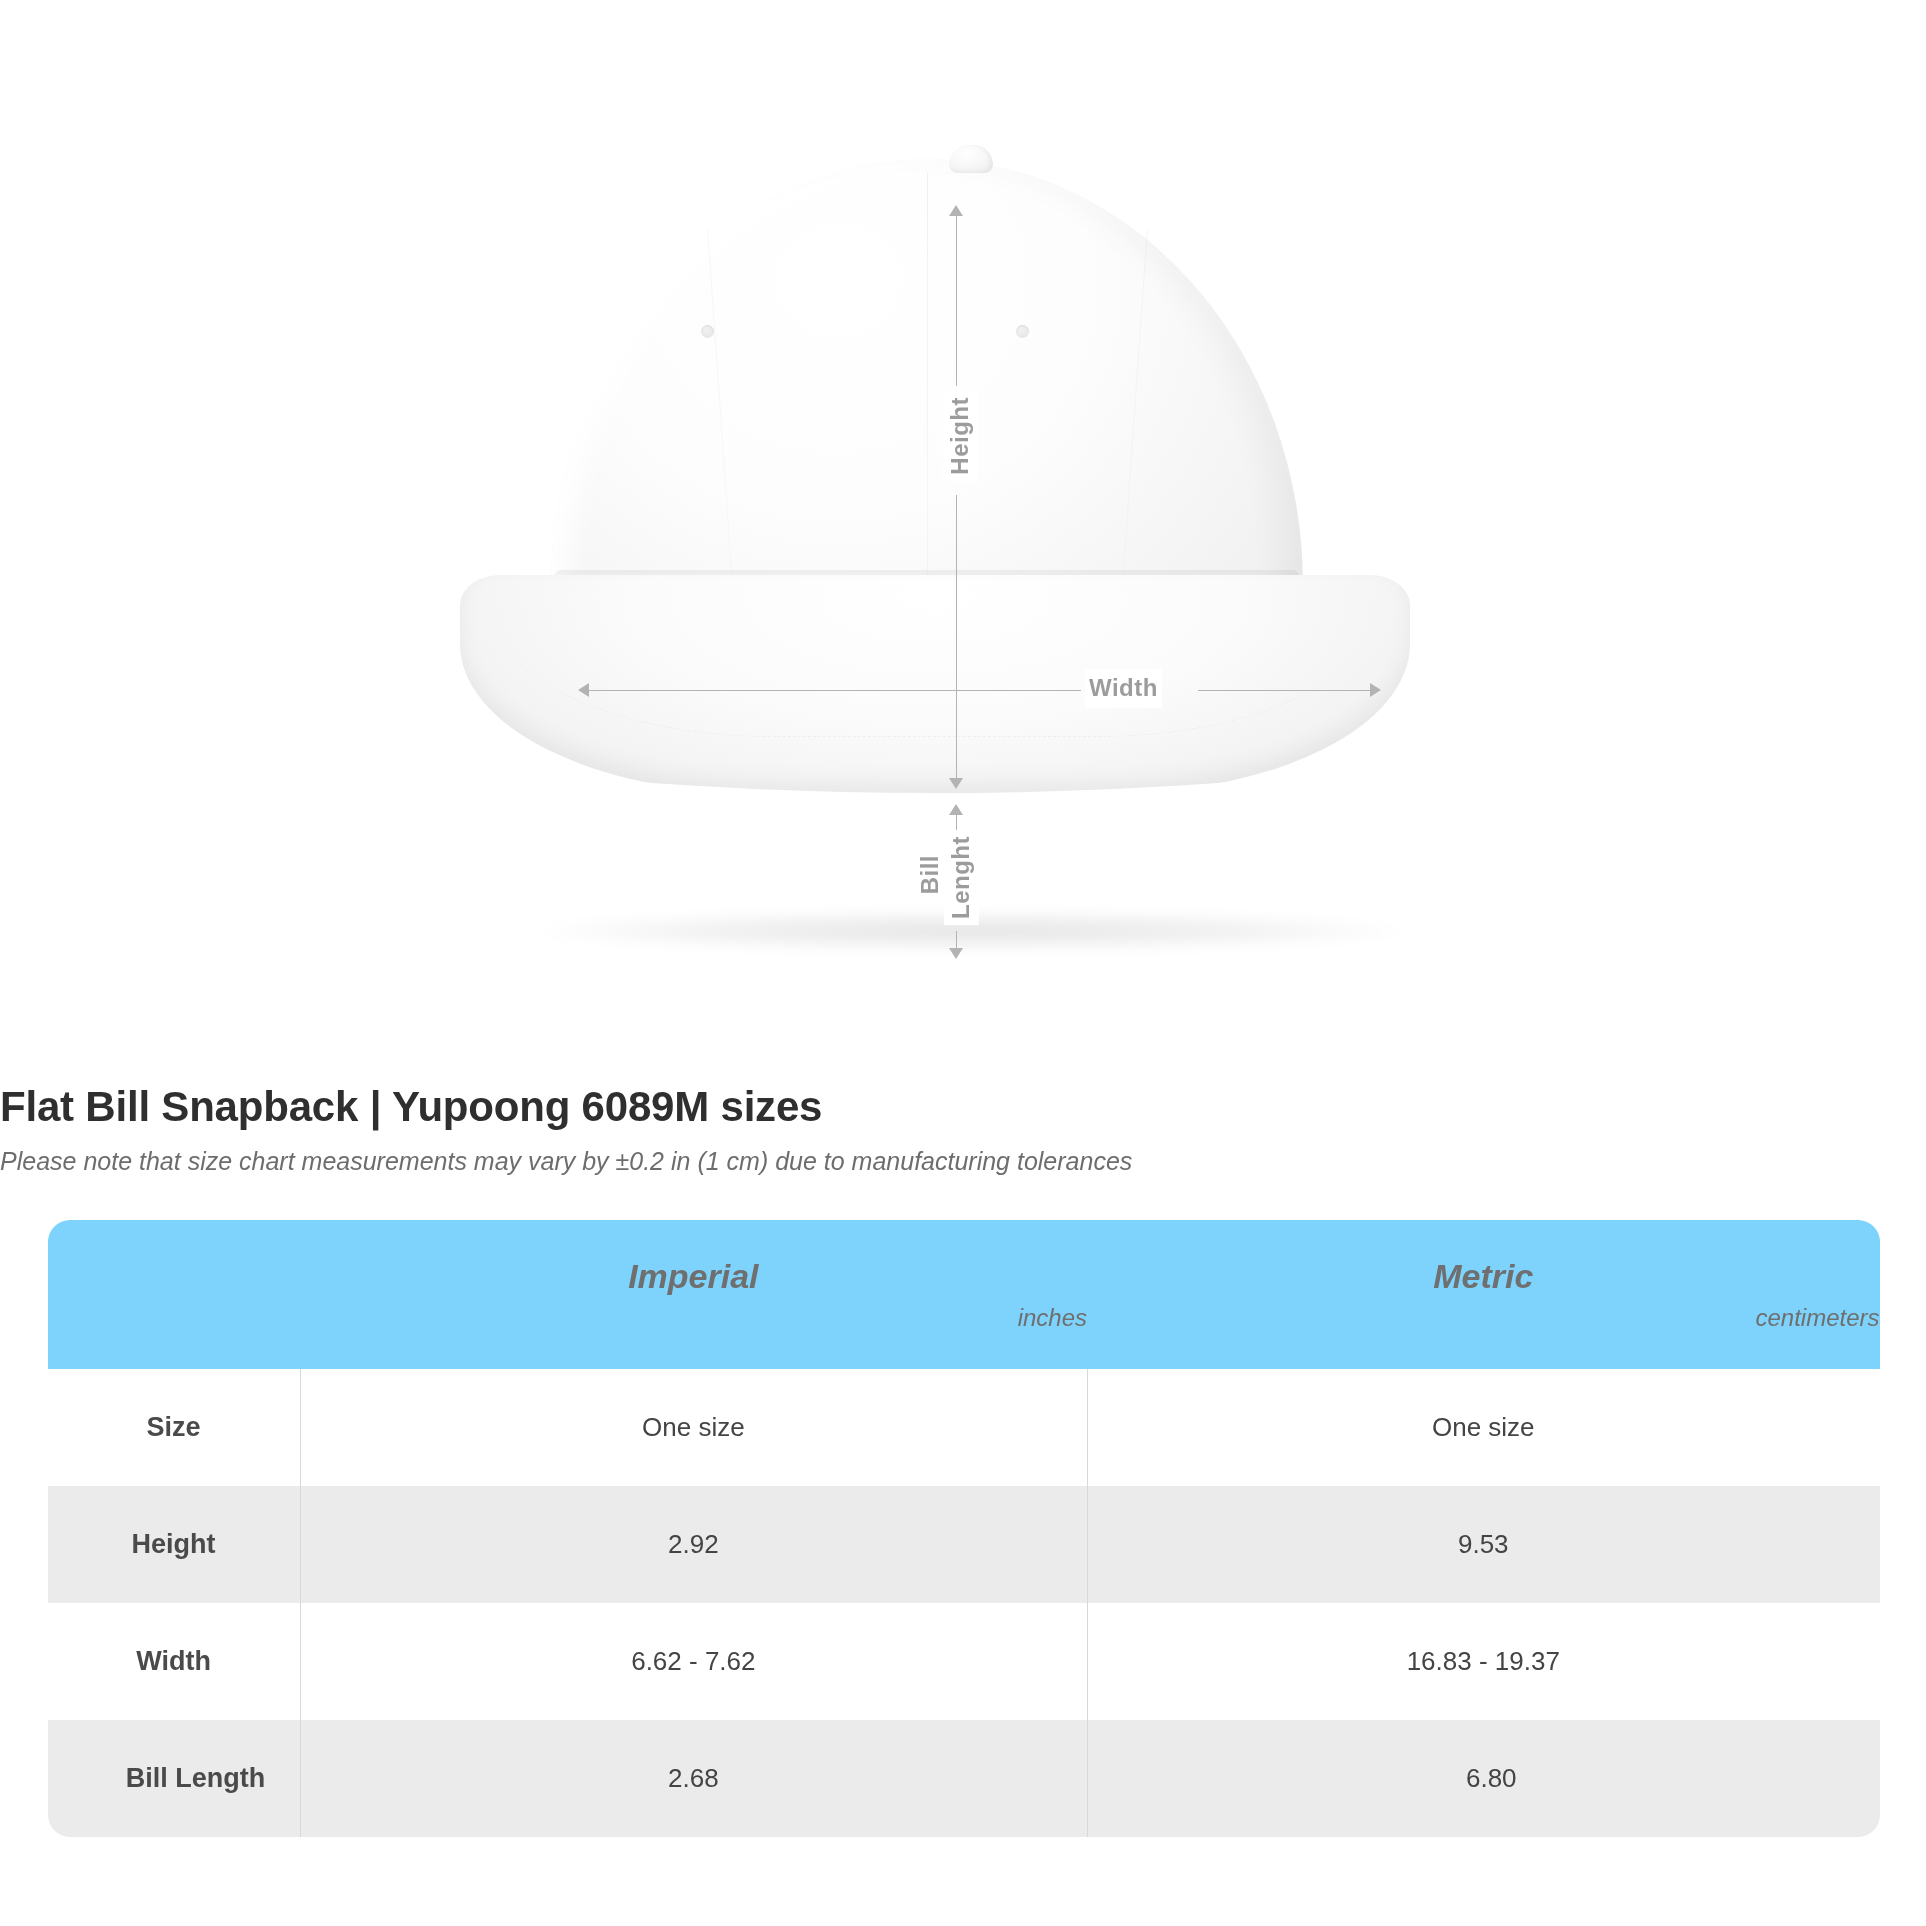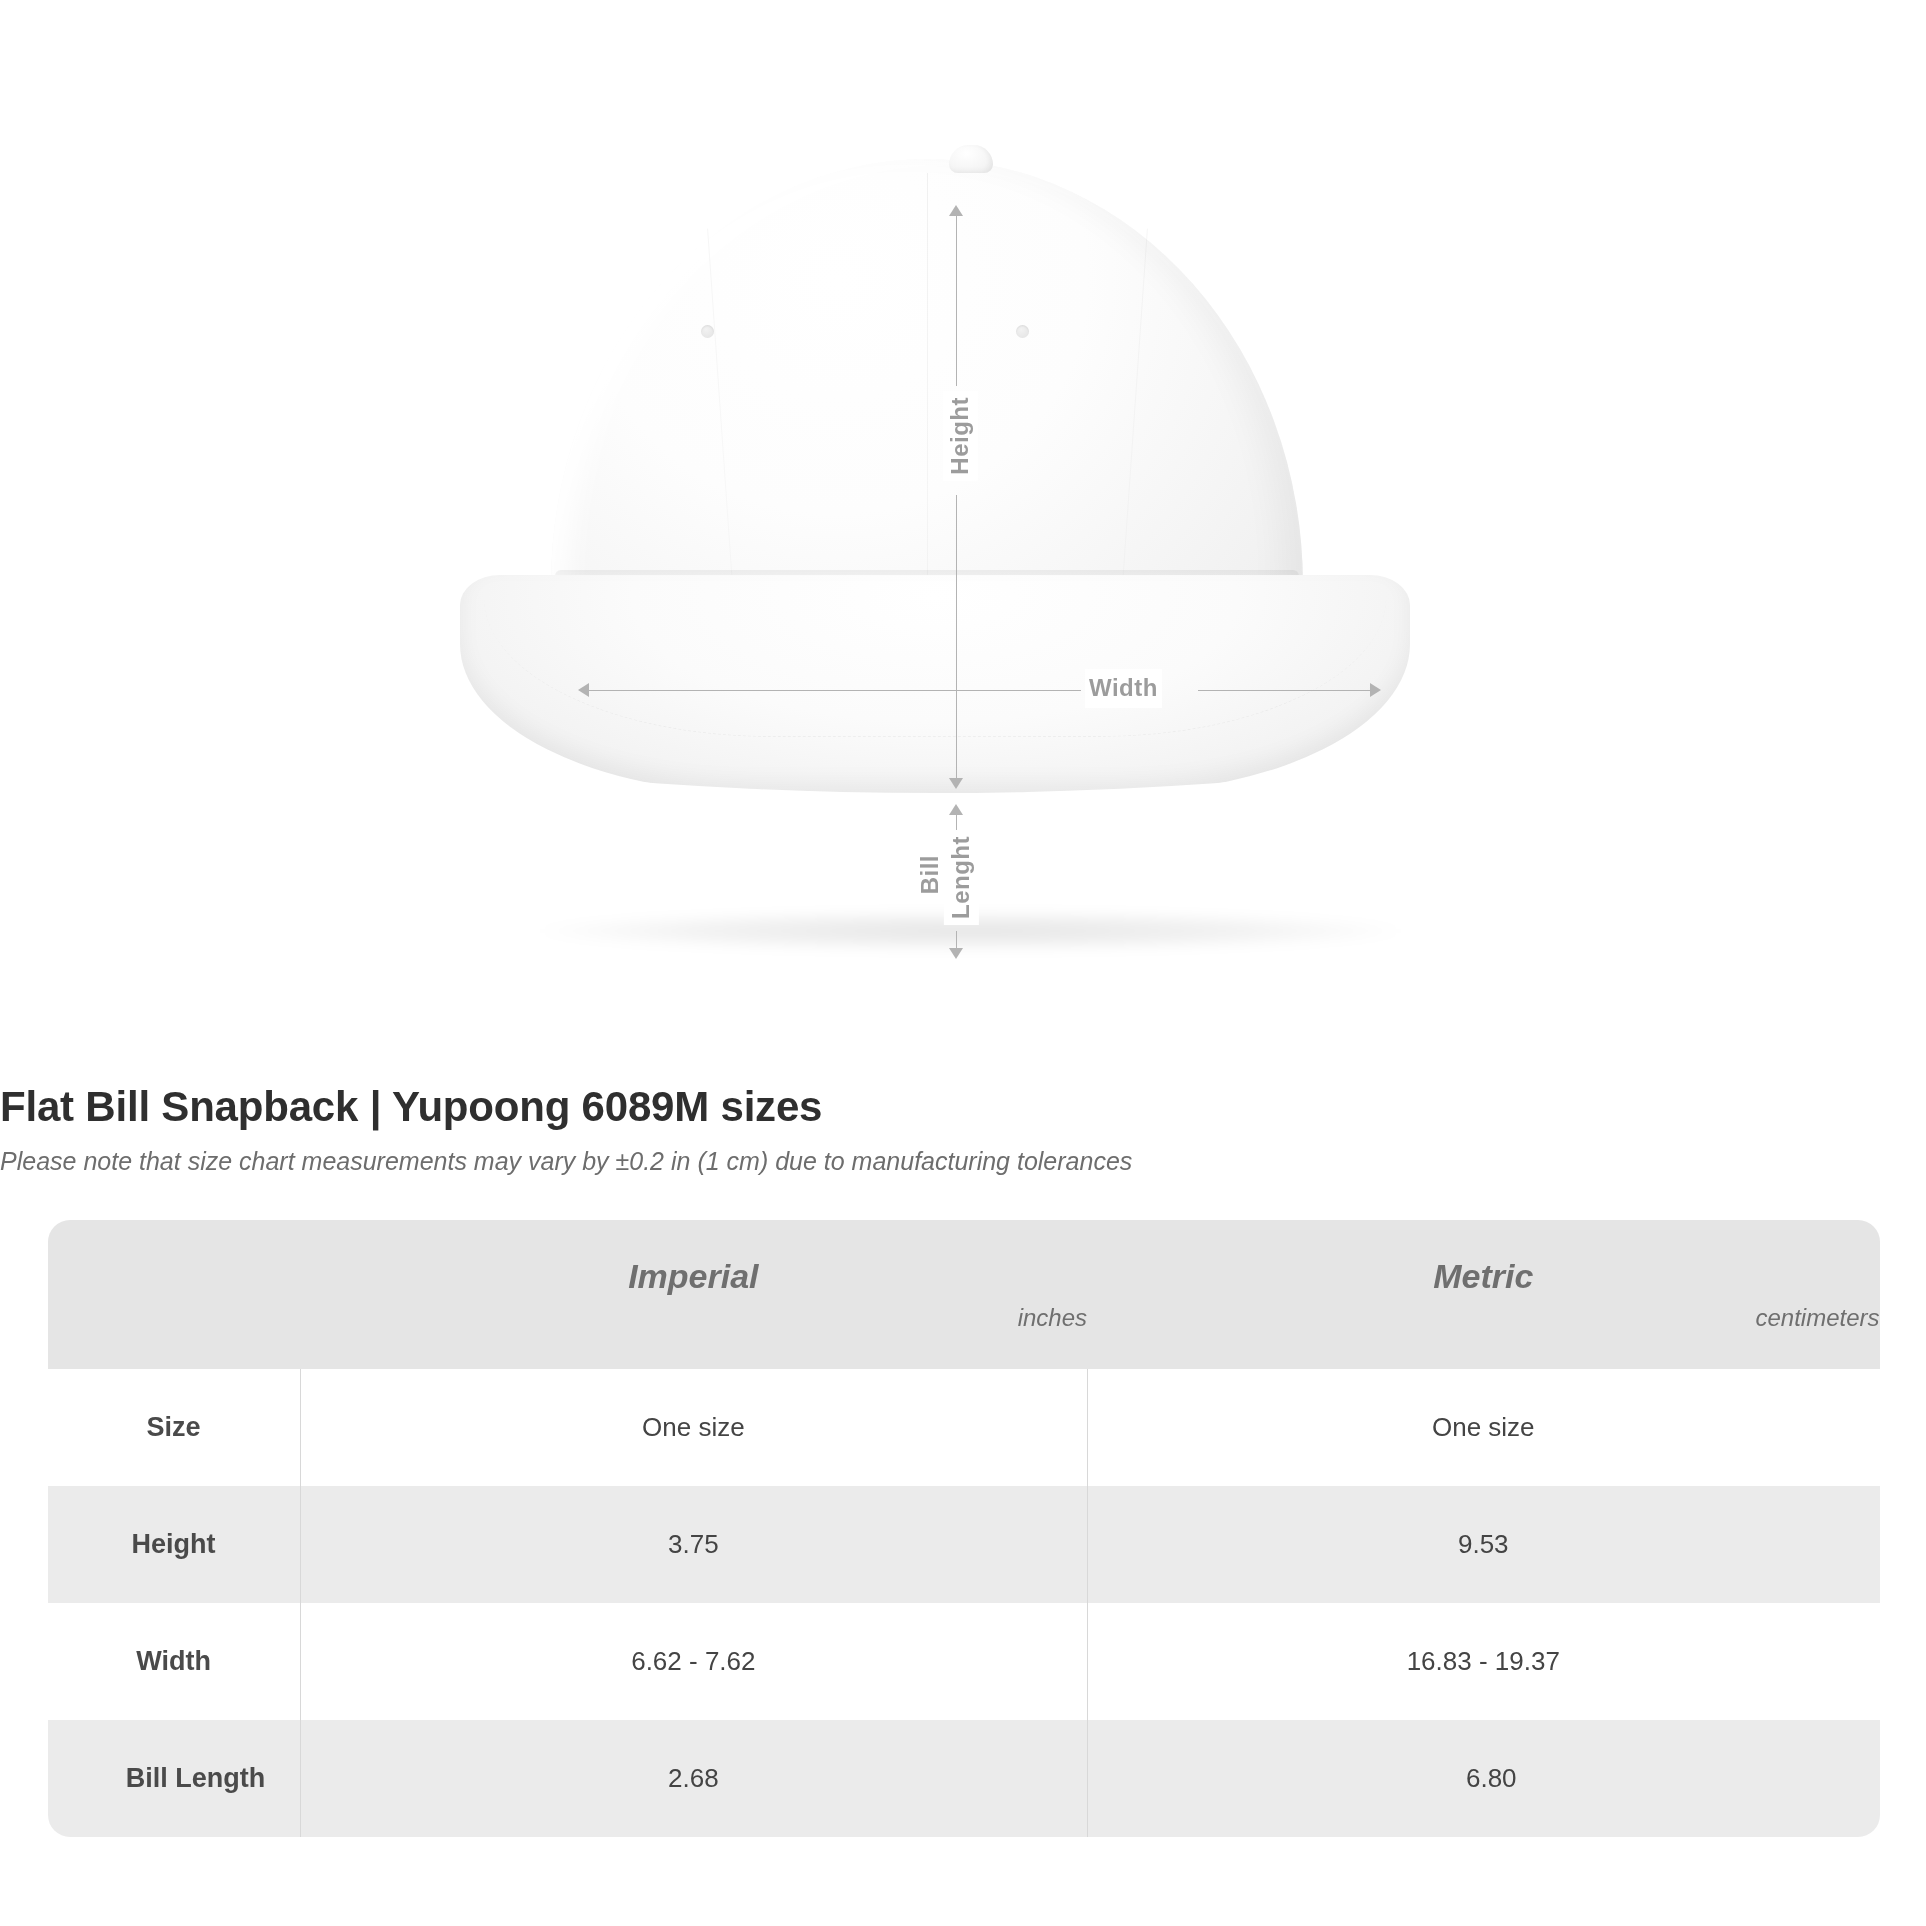--- a/index.html
+++ b/index.html
@@ -206,21 +206,21 @@
   table.size-table {
     width: 100%;
     border-collapse: collapse;
     table-layout: fixed;
   }
   table.size-table td, table.size-table th {
     border: none;
     padding: 0;
   }
   .hdr-row td {
-    background: #e5e5e5;
+    background: #7dd3fc;
     height: 149px;
     vertical-align: middle;
     text-align: center;
   }
   .hdr-row td.first {
     border-radius: 22px 0 0 0;
   }
   .hdr-row td.last {
     border-radius: 0 22px 0 0;
   }
@@ -337,21 +337,21 @@
       </tr>
 
       <tr class="body-row">
         <td class="rowhead">Size</td>
         <td class="divider-cell">One size</td>
         <td class="divider-cell last">One size</td>
       </tr>
 
       <tr class="body-row shade">
         <td class="rowhead">Height</td>
-        <td class="divider-cell">3.75</td>
+        <td class="divider-cell">2.92</td>
         <td class="divider-cell last">9.53</td>
       </tr>
 
       <tr class="body-row">
         <td class="rowhead">Width</td>
         <td class="divider-cell">6.62 - 7.62</td>
         <td class="divider-cell last">16.83 - 19.37</td>
       </tr>
 
       <tr class="body-row shade last-row">

